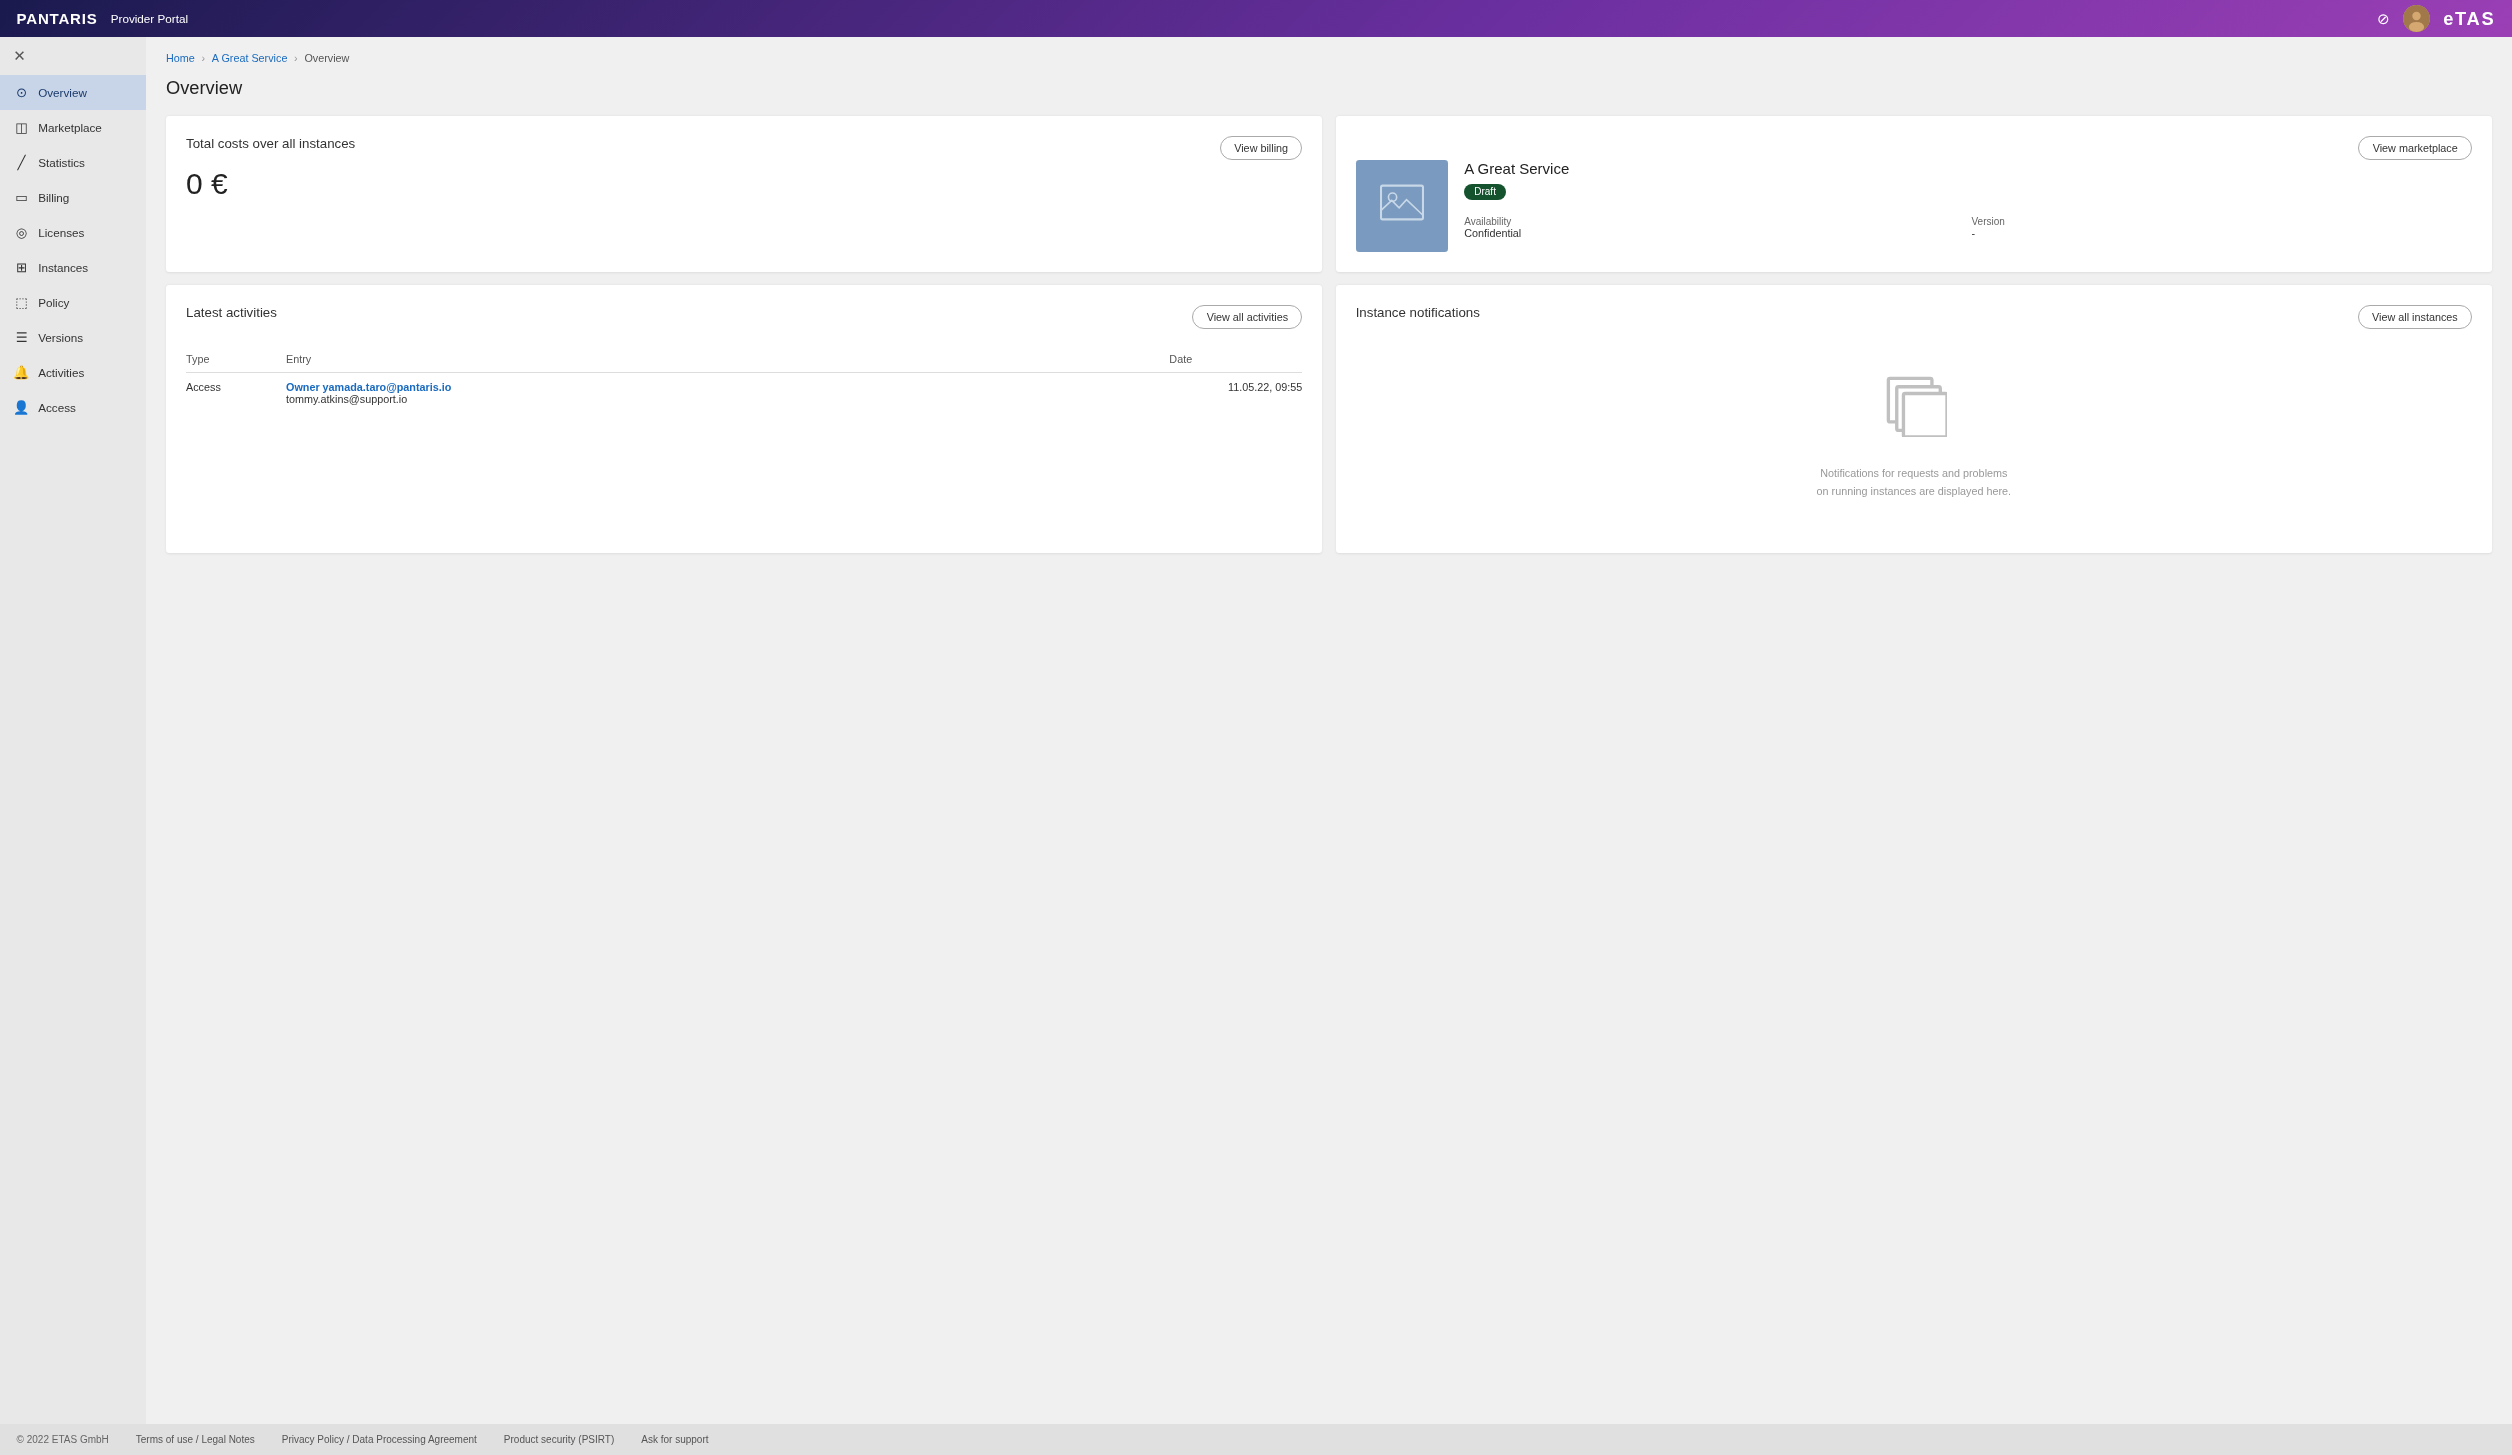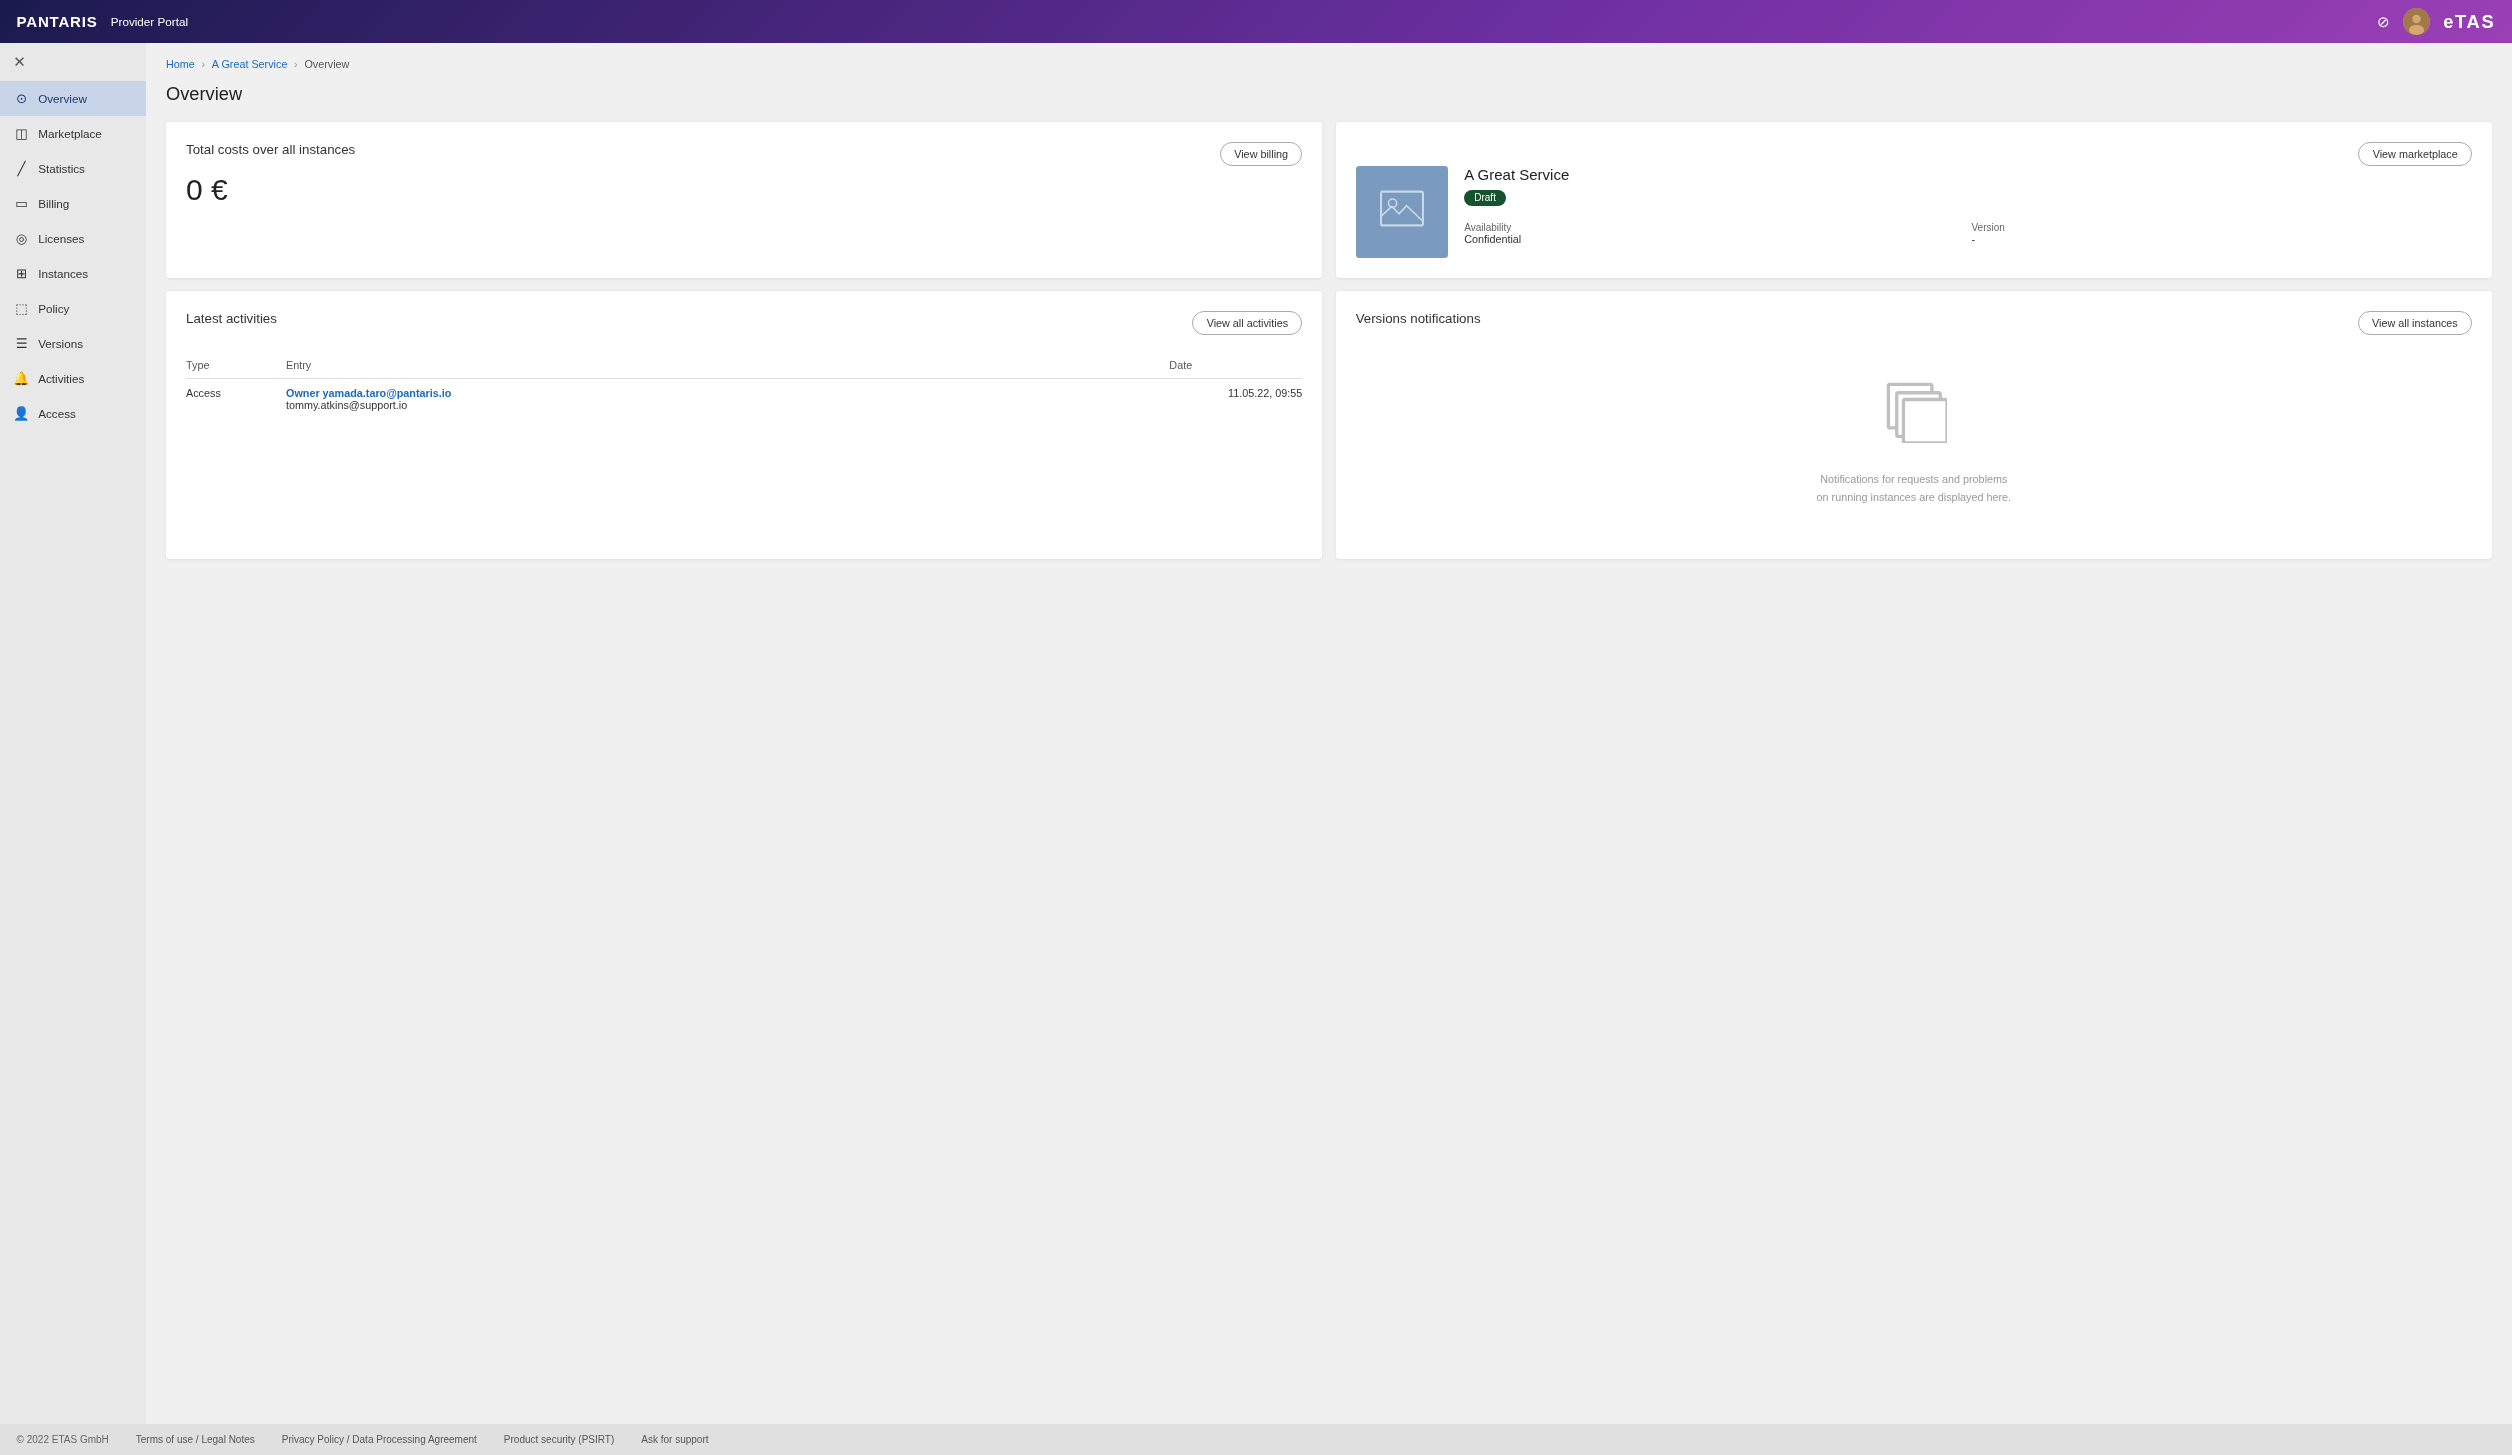--- a/index.html
+++ b/index.html
@@ -1,21 +1,21 @@
 <!DOCTYPE html>
 <html style="font-size:13.3px"><head>
   <meta charset="utf-8">
   <style>
     * { box-sizing: border-box; margin: 0; padding: 0; }
     body { font-family: 'Segoe UI', Arial, sans-serif; font-size: 11.7px; background: #f0f0f0; display: flex; flex-direction: column; height: 100vh; }
 
     
     .header {
       background: linear-gradient(135deg, #1a1a4e 0%, #6b2fa0 60%, #9b3fb5 100%);
-      height: 43px;
+      height: 37px;
       display: flex;
       align-items: center;
       padding: 0 16.6px;
       justify-content: space-between;
       flex-shrink: 0;
     }
     .header-left { display: flex; align-items: center; gap: 13.3px; }
     .header-brand { color: white; font-weight: 700; font-size: 15px; letter-spacing: 0.8px; }
     .header-title { color: white; font-size: 11.7px; font-weight: 400; }
     .header-right { display: flex; align-items: center; gap: 13.3px; }
@@ -286,21 +286,21 @@
         <span>tommy.atkins@support.io</span>
       </td>
       <td class="col-date">11.05.22, 09:55</td>
     </tr>
             </tbody>
         </table>
       </div>
 
       <div class="card">
         <div class="card-header">
-          <span class="card-title">Versions notifications</span>
+          <span class="card-title">Instance notifications</span>
           <button class="btn-outline">View all instances</button>
         </div>
         <div class="notifications-empty">
           <div class="notifications-icon">
             <svg width="67" height="67" viewBox="0 0 80 80" fill="none">
               <rect x="10" y="10" width="52" height="52" rx="2" stroke="#c0c0c0" stroke-width="4" fill="none"></rect>
               <rect x="20" y="20" width="52" height="52" rx="2" stroke="#c0c0c0" stroke-width="4" fill="white"></rect>
               <rect x="28" y="28" width="52" height="52" rx="2" stroke="#c0c0c0" stroke-width="4" fill="white"></rect>
             </svg>
           </div>

